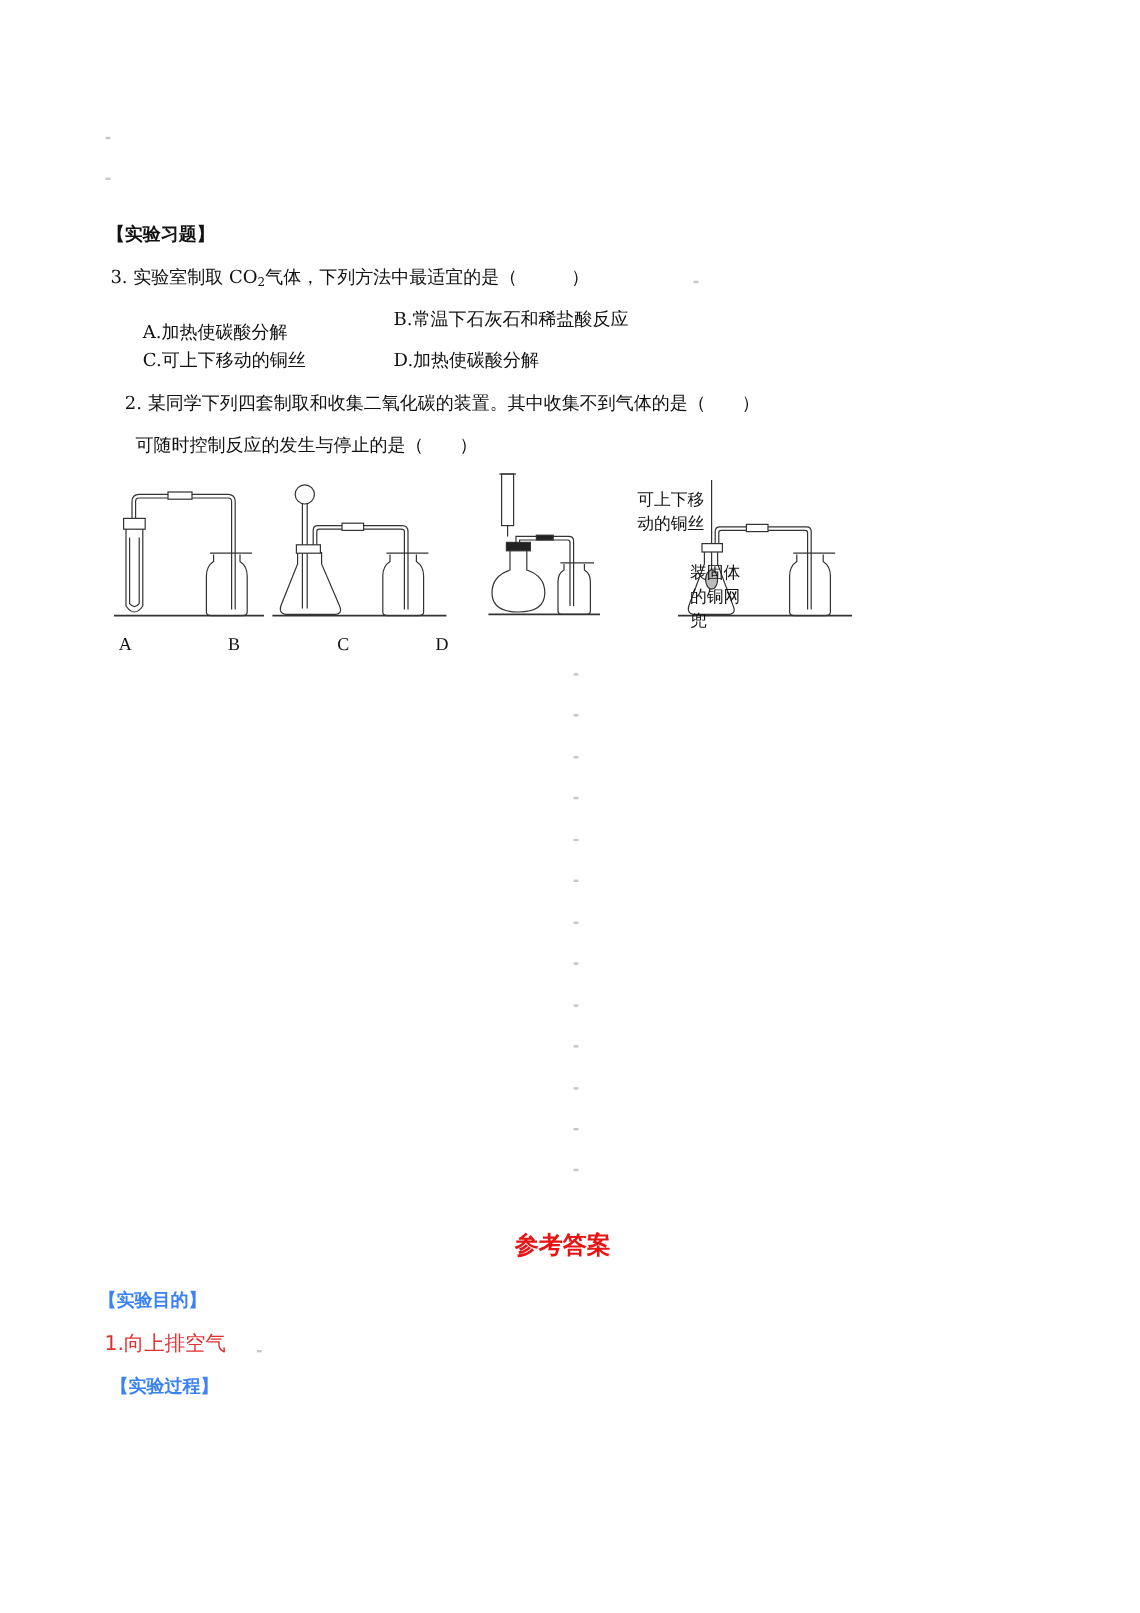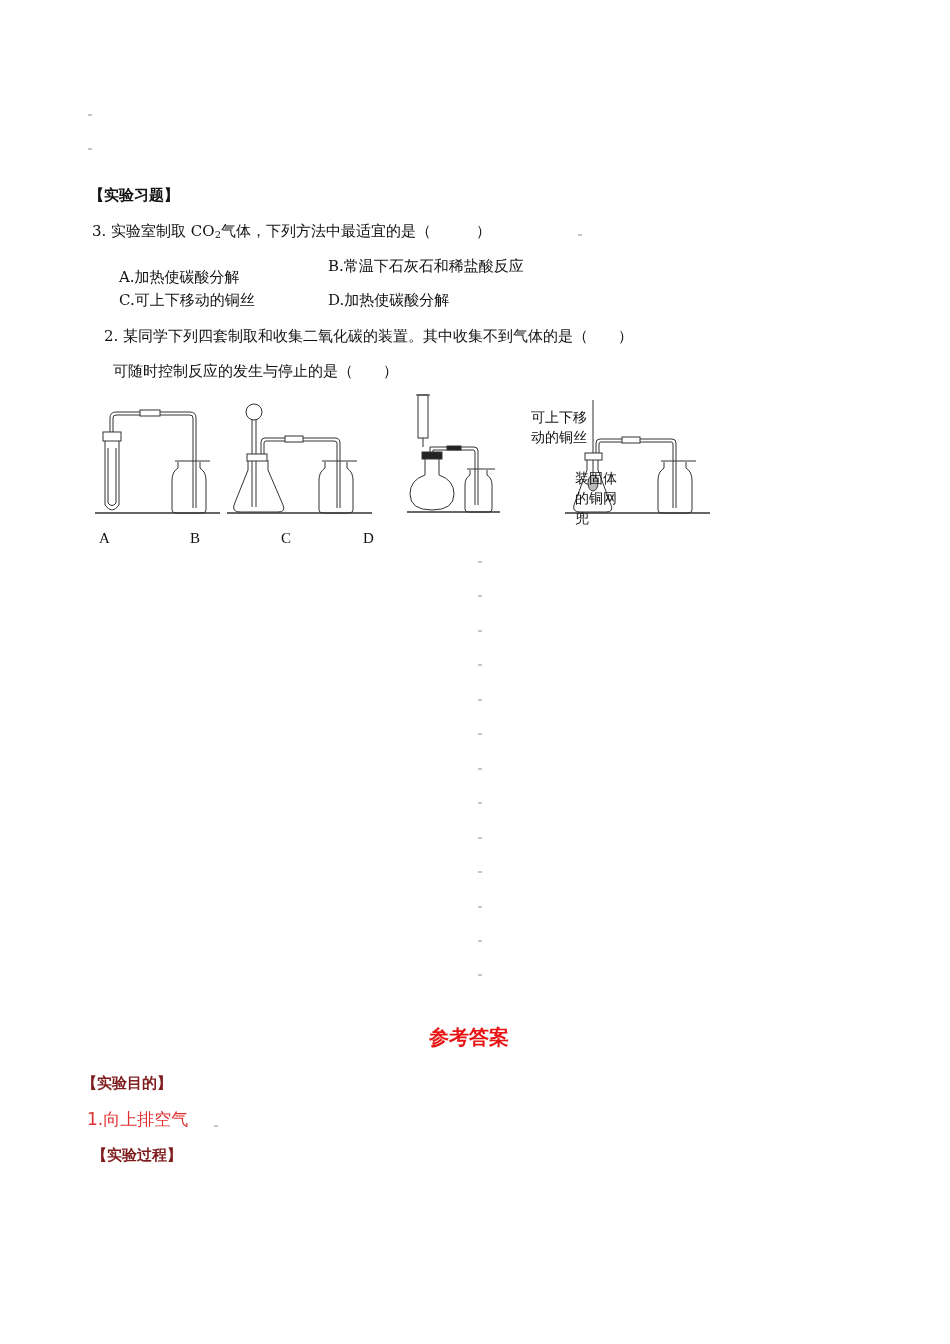--- a/index.html
+++ b/index.html
@@ -5,21 +5,21 @@
   html, body { margin: 0; padding: 0; background: #ffffff; }
   body {
     width: 950px; height: 1344px; position: relative; overflow: hidden;
     font-family: "DejaVu Serif", "Liberation Serif", serif;
     color: #111;
   }
   .abs { position: absolute; white-space: nowrap; }
   .mark { position: absolute; width: 4px; height: 2px; background: #c8c8c0; }
   .body-text { font-size: 15px; line-height: 18px; }
   .head { font-family: "DejaVu Sans", "Liberation Sans", sans-serif; font-weight: bold; font-size: 15px; }
-  .red { color: #7f1d1d; text-align: right; }
+  .red { color: #3b82f6; text-align: right; }
   .answer-title { font-family: "DejaVu Sans", "Liberation Sans", sans-serif; font-weight: bold; font-size: 20px; color: #e81414; }
   .answer-item { font-family: "DejaVu Sans", "Liberation Sans", sans-serif; font-size: 17px; color: #e03030; }
   .label-letter { font-family: "Liberation Serif", serif; font-size: 15px; }
   .note { font-family: Liberation Mono, monospace; font-size: 14px; line-height: 20px; white-space: normal; }
   sub { font-size: 10px; vertical-align: -2px; line-height: 0; }
   svg { position: absolute; overflow: visible; }
 </style>
 </head>
 <body>
 

